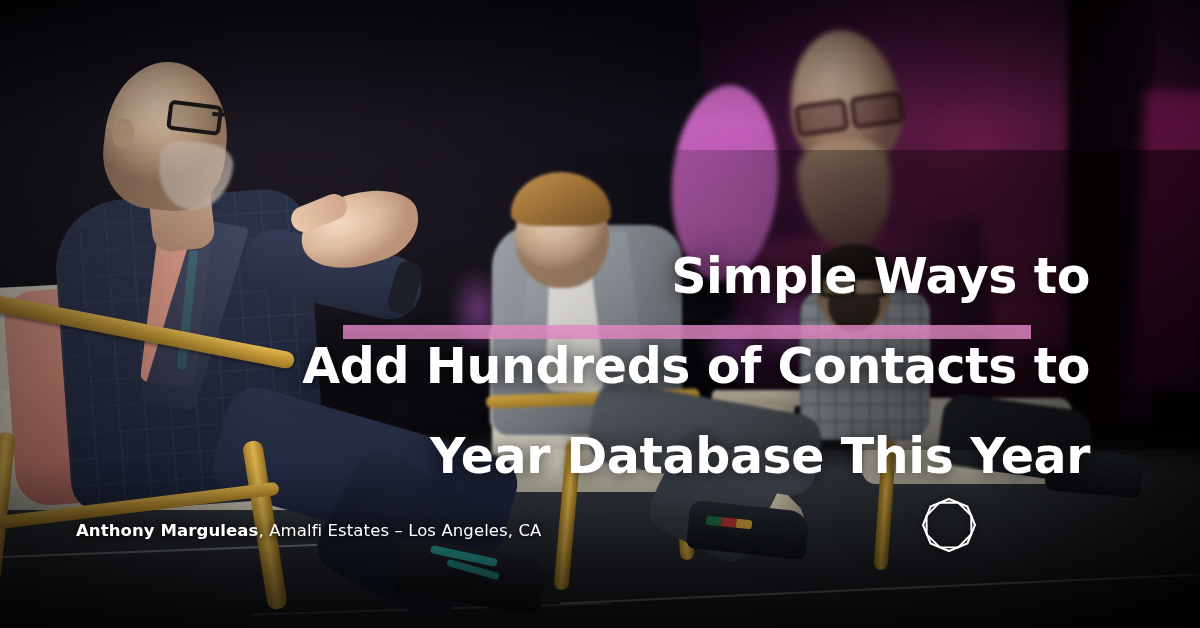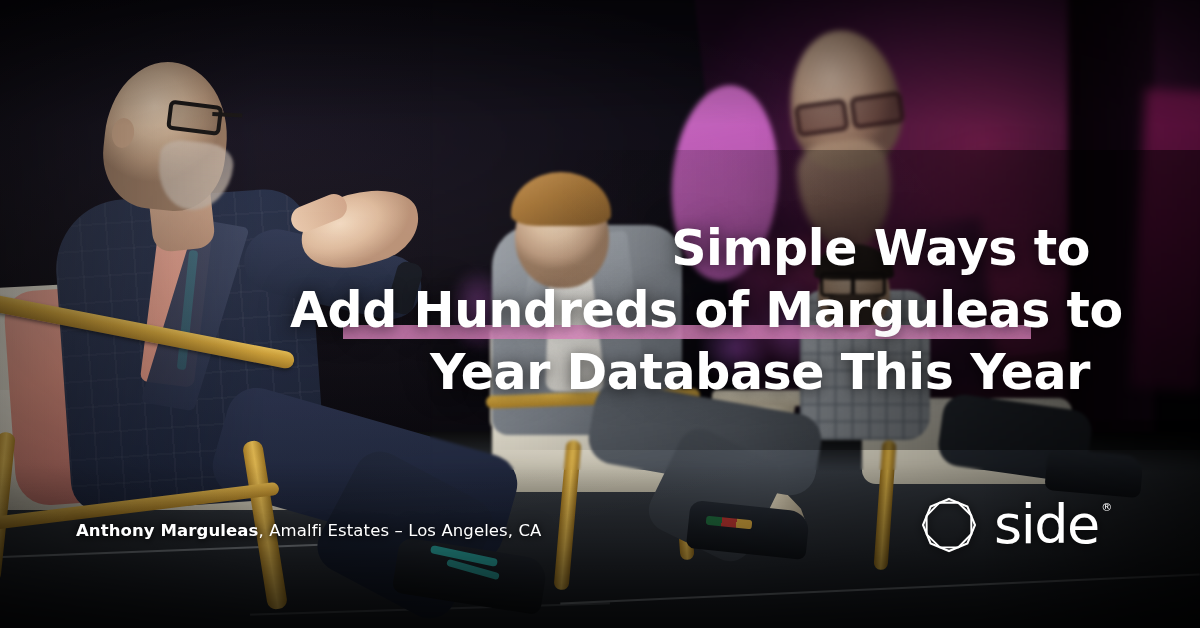--- a/index.html
+++ b/index.html
@@ -415,21 +415,21 @@
     text-align:right;
     color:#ffffff;
     font-family:"DejaVu Sans","Liberation Sans",sans-serif;
     font-weight:600;
     font-size:49px;
     line-height:62px;
     letter-spacing:-.4px;
     text-shadow:0 2px 14px rgba(0,0,0,.55), 0 0 36px rgba(0,0,0,.35);
     white-space:nowrap;
   }
-  .headline .hl-line{display:block;}
+  .headline .hl-line{display:block;margin-top:28px;}
 
   .hl-underline{
     position:absolute;left:343px;top:325px;width:688px;height:14px;
     background:#e48ac6;
     opacity:.82;
     mix-blend-mode:normal;
   }
 
   .attribution{
     position:absolute;left:76px;top:521px;
@@ -554,34 +554,30 @@
     <div class="softfocus"></div>
     <div class="grade"></div>
     <div class="text-scrim"></div>
     <div class="bottom-scrim"></div>
   </div>
 
   <div class="hl-underline"></div>
 
   <div class="headline">
     <span class="hl-line">Simple Ways to</span>
-    <span class="hl-line">Add Hundreds of Marguleas to</span>
+    <span class="hl-line">Add Hundreds of Contacts to</span>
     <span class="hl-line">Year Database This Year</span>
   </div>
 
   <div class="attribution">
     <span class="attr-name">Anthony Marguleas</span><span class="attr-rest">, </span><span class="attr-rest">Amalfi Estates – Los Angeles, CA</span>
   </div>
 
   <div class="logo">
     <span class="logo-mark">
       <svg viewBox="0 0 62 62" aria-hidden="true">
         <polygon points="31,5 49.4,12.6 57,31 49.4,49.4 31,57 12.6,49.4 5,31 12.6,12.6" fill="none" stroke="#ffffff" stroke-width="2.1"></polygon>
         <polygon points="31,5 49.4,12.6 57,31 49.4,49.4 31,57 12.6,49.4 5,31 12.6,12.6" fill="none" stroke="#ffffff" stroke-width="2.1" transform="rotate(22 31 31) scale(0.93) translate(2.3 2.3)"></polygon>
       </svg>
     </span>
-    <span class="logo-word">
-      <span>side</span>
-      <span class="logo-reg">®</span>
-    </span>
   </div>
 
 </div>
 
 </body></html>

